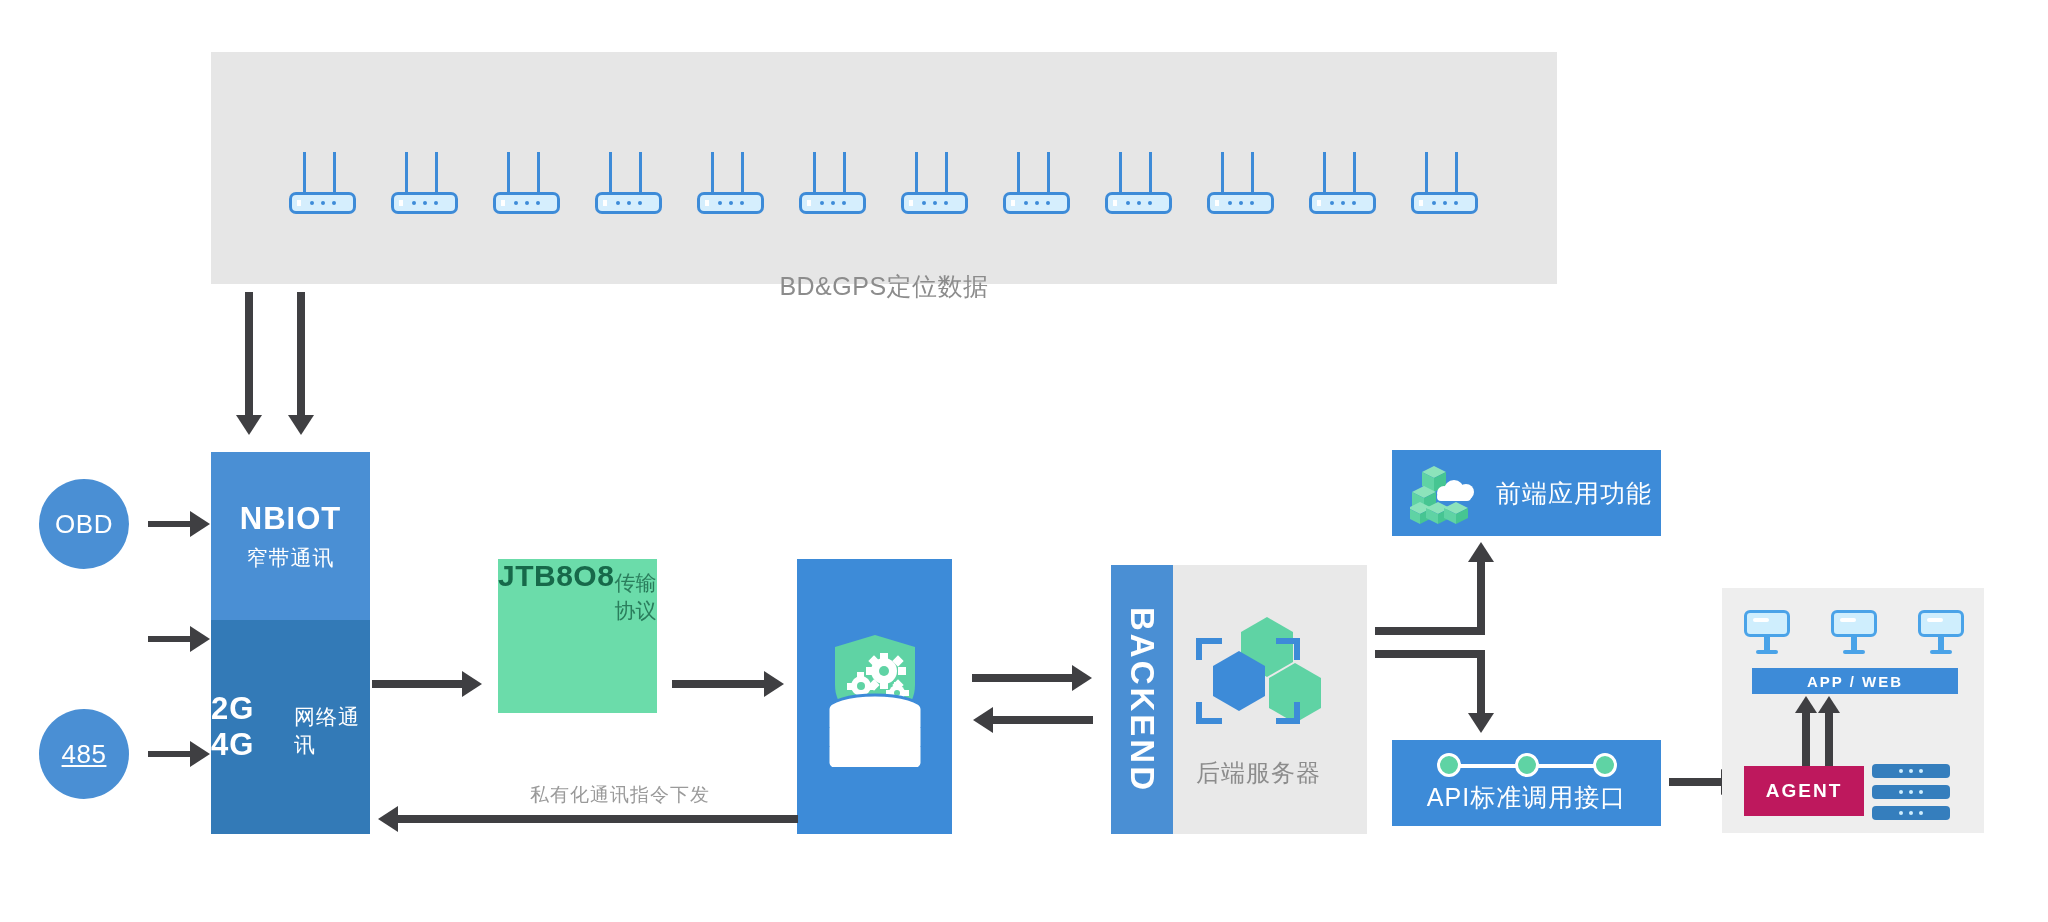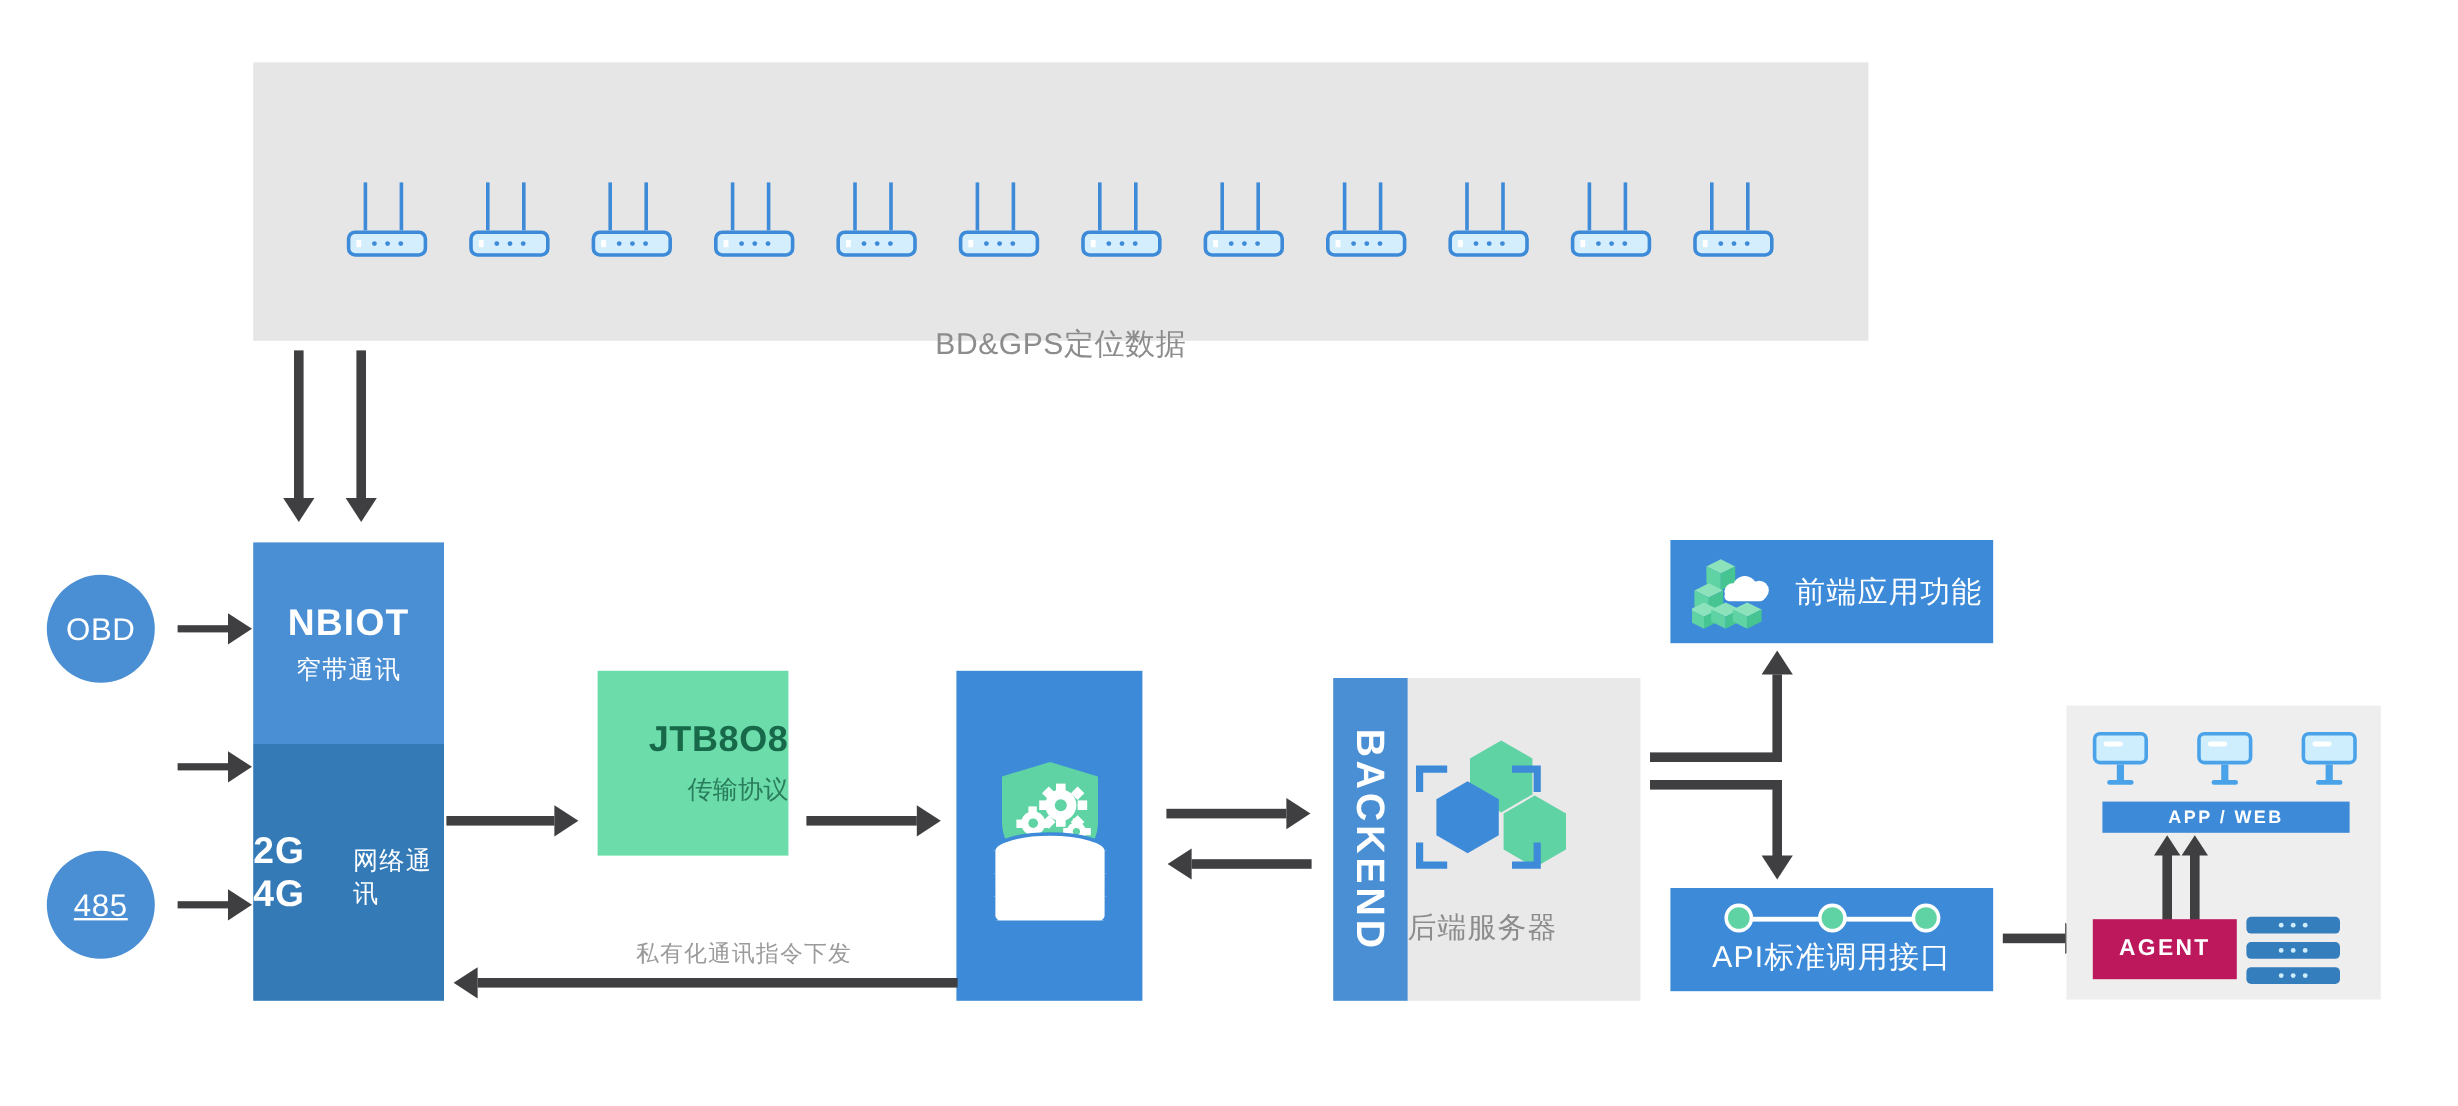--- a/index.html
+++ b/index.html
@@ -74,21 +74,21 @@
     background:#337ab7; color:#fff;
     display:flex; flex-direction:row; align-items:center; justify-content:center;
   }
   .blk-title { font-size:31px; font-weight:bold; letter-spacing:1px; }
   .blk-sub { font-size:21px; margin-top:7px; letter-spacing:1px; }
 
   
   #protocol-block {
     left:498px; top:559px; width:159px; height:154px;
     background:#6bdcaa;
-    display:flex; flex-direction:column; align-items:flex-end; justify-content:center;
+    display:flex; align-items:flex-start; justify-content:center;
     color:#1d6b4d;
   }
   #protocol-block .p-title { font-size:30px; font-weight:bold; letter-spacing:.5px; color:#17694a; }
   #protocol-block .p-sub { font-size:21px; margin-top:10px; color:#2a7d5c; }
 
   
   #data-platform {
     left:797px; top:559px; width:155px; height:275px; background:#3d8bd8;
     display:flex; align-items:center; justify-content:center;
   }
@@ -98,21 +98,21 @@
   #backend-spine {
     position:absolute; left:0; top:0; width:62px; height:100%; background:#4a8fd4;
     display:flex; align-items:center; justify-content:center;
   }
   #backend-spine span {
     writing-mode:vertical-rl; font-size:33px; font-weight:bold; color:#fff;
     letter-spacing:3px;
   }
   #backend-body {
     position:absolute; left:62px; top:0; width:171px; height:100%;
-    display:flex; flex-direction:column; justify-content:center; gap:16px;
+    display:flex; flex-direction:column; align-items:center; justify-content:center; gap:16px;
   }
   #backend-caption { font-size:24px; color:#8c8c8c; letter-spacing:1px; }
 
   
   #frontend-block {
     left:1392px; top:450px; width:269px; height:86px; background:#3d8bd8;
     display:flex; align-items:center; justify-content:flex-start; padding-left:18px; gap:14px;
   }
   #frontend-block .f-label { font-size:25px; color:#fff; letter-spacing:1px;font-family:Liberation Mono, monospace; }
 

